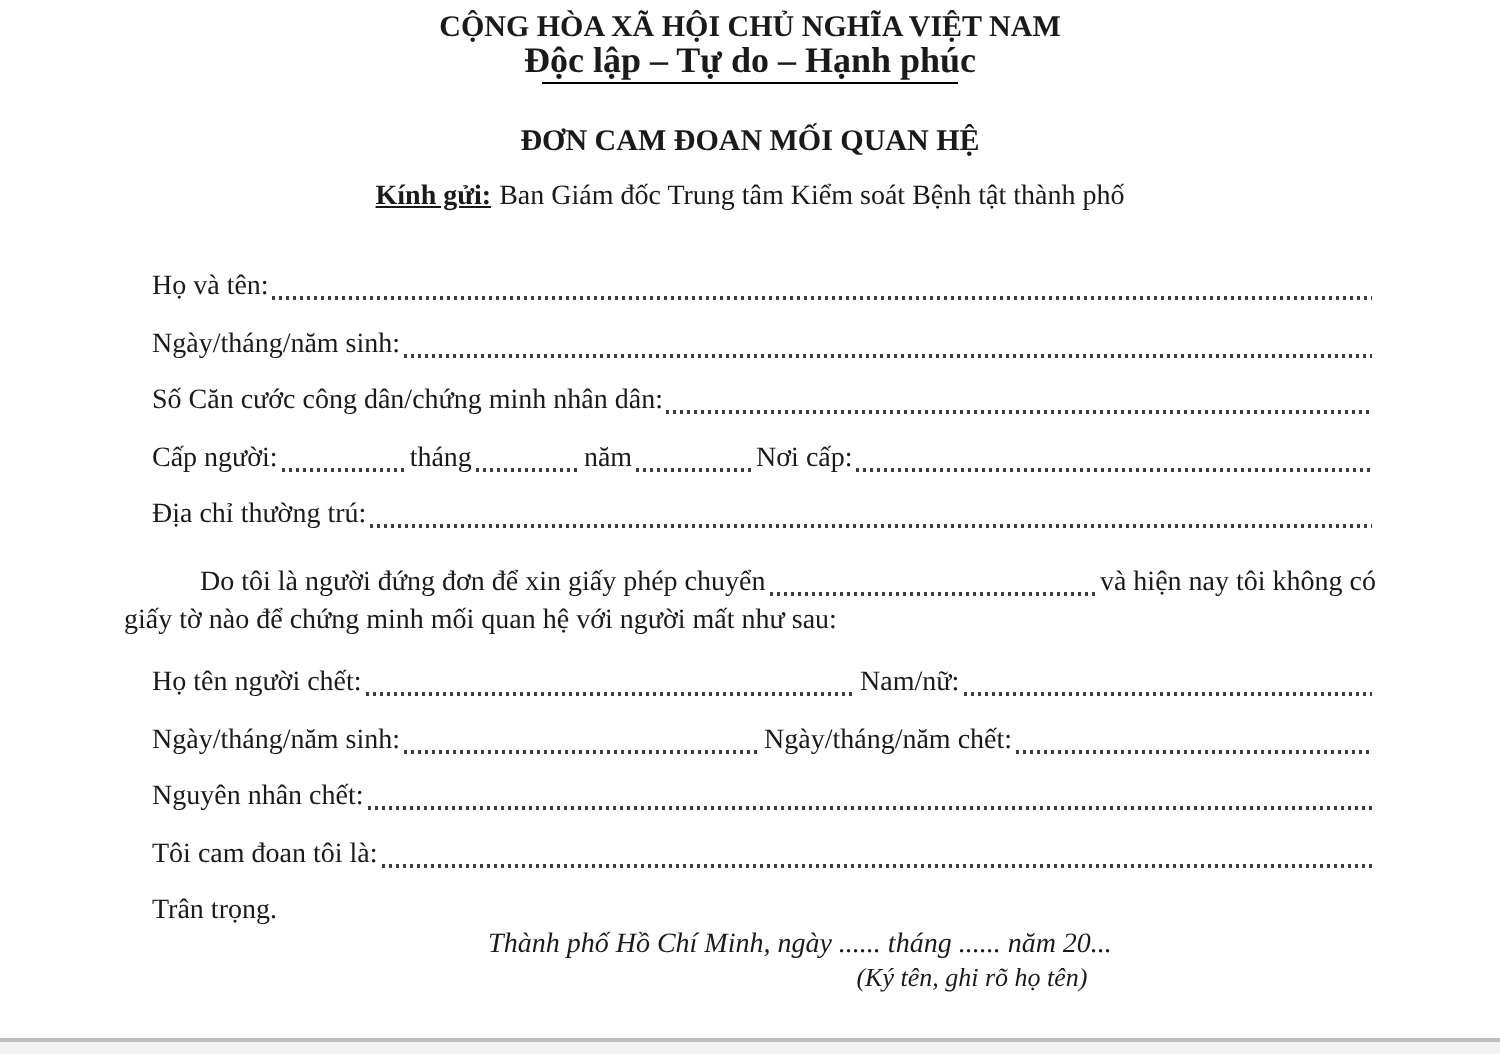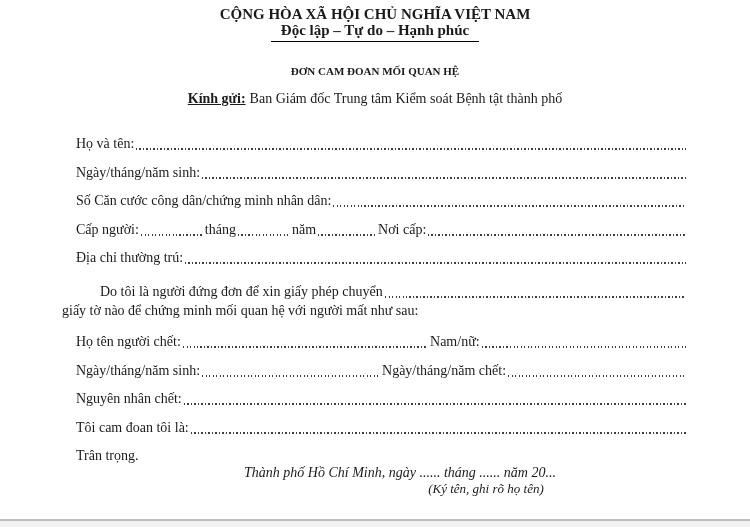--- a/index.html
+++ b/index.html
@@ -20,24 +20,24 @@
   .footer-strip {
     width: 750px; height: 8px;
     background: #f1f1f1;
     border-top: 2px solid #bdbdbd;
     box-sizing: border-box;
   }
 
   
   .nat-header { text-align: center; padding-top: 6px; }
   .nh1 { font-weight: bold; font-size: 15px; line-height: 16px; }
-  .nh2 { font-weight: bold; font-size: 15px; line-height: 15px; margin-top: 1px; }
+  .nh2 { font-weight: bold; font-size: 18px; line-height: 15px; margin-top: 1px; }
   .divider { width: 208px; height: 0; border-top: 1.5px solid #000; margin: 3px auto 0; }
 
-  .title { text-align: center; font-weight: bold; font-size: 11px; line-height: 16px; margin-top: 21px; }
+  .title { text-align: center; font-weight: bold; font-size: 15px; line-height: 16px; margin-top: 21px; }
   .recipient { text-align: center; font-size: 14px; line-height: 16px; margin-top: 12px; }
   .r-label { font-weight: bold; text-decoration: underline; margin-right: 4px; }
 
   
   .content { padding: 0 62px; margin-top: 28px; font-size: 14px; }
   .row {
     display: flex; height: 18px; line-height: 18px;
     margin-bottom: 10.5px; white-space: nowrap;
   }
   .frow { margin-left: 14px; }
@@ -119,20 +119,21 @@
 
       <div class="row frow">
         <span class="lbl">Địa chỉ thường trú:</span>
         <span class="dots"></span>
       </div>
 
       <div class="para">
         <div class="para-l1">
           <span class="lbl para-indent">Do tôi là người đứng đơn để xin giấy phép chuyển</span>
           <span class="dots"></span>
+          <span class="lbl">và hiện nay tôi không có</span>
         </div>
         <div class="para-l2">giấy tờ nào để chứng minh mối quan hệ với người mất như sau:</div>
       </div>
 
       <div class="row frow">
         <span class="lbl">Họ tên người chết:</span>
         <span class="dots g12"></span>
         <span class="lbl">Nam/nữ:</span>
         <span class="dots"></span>
       </div>

